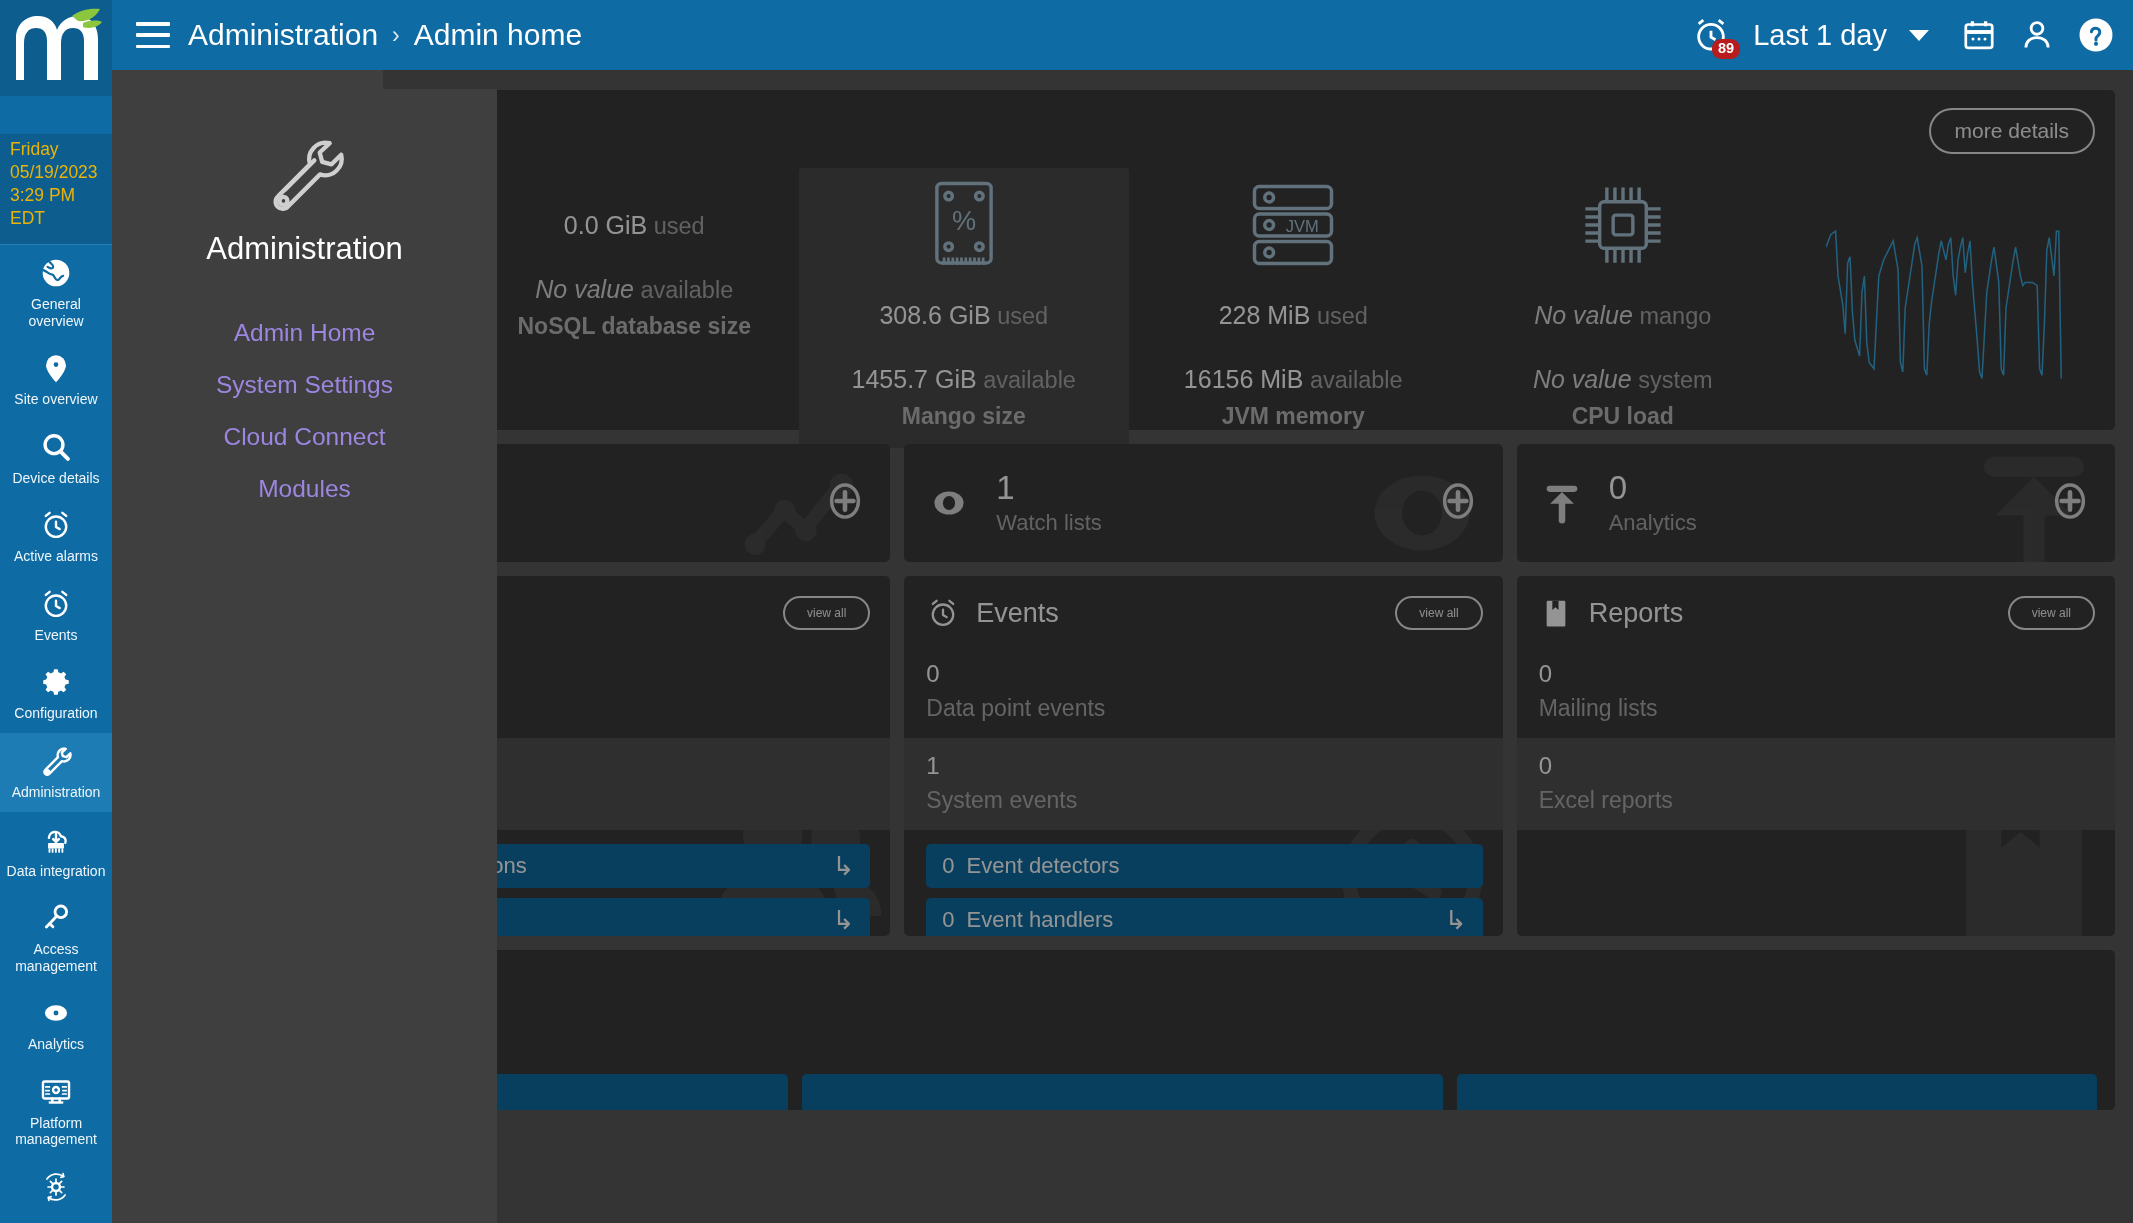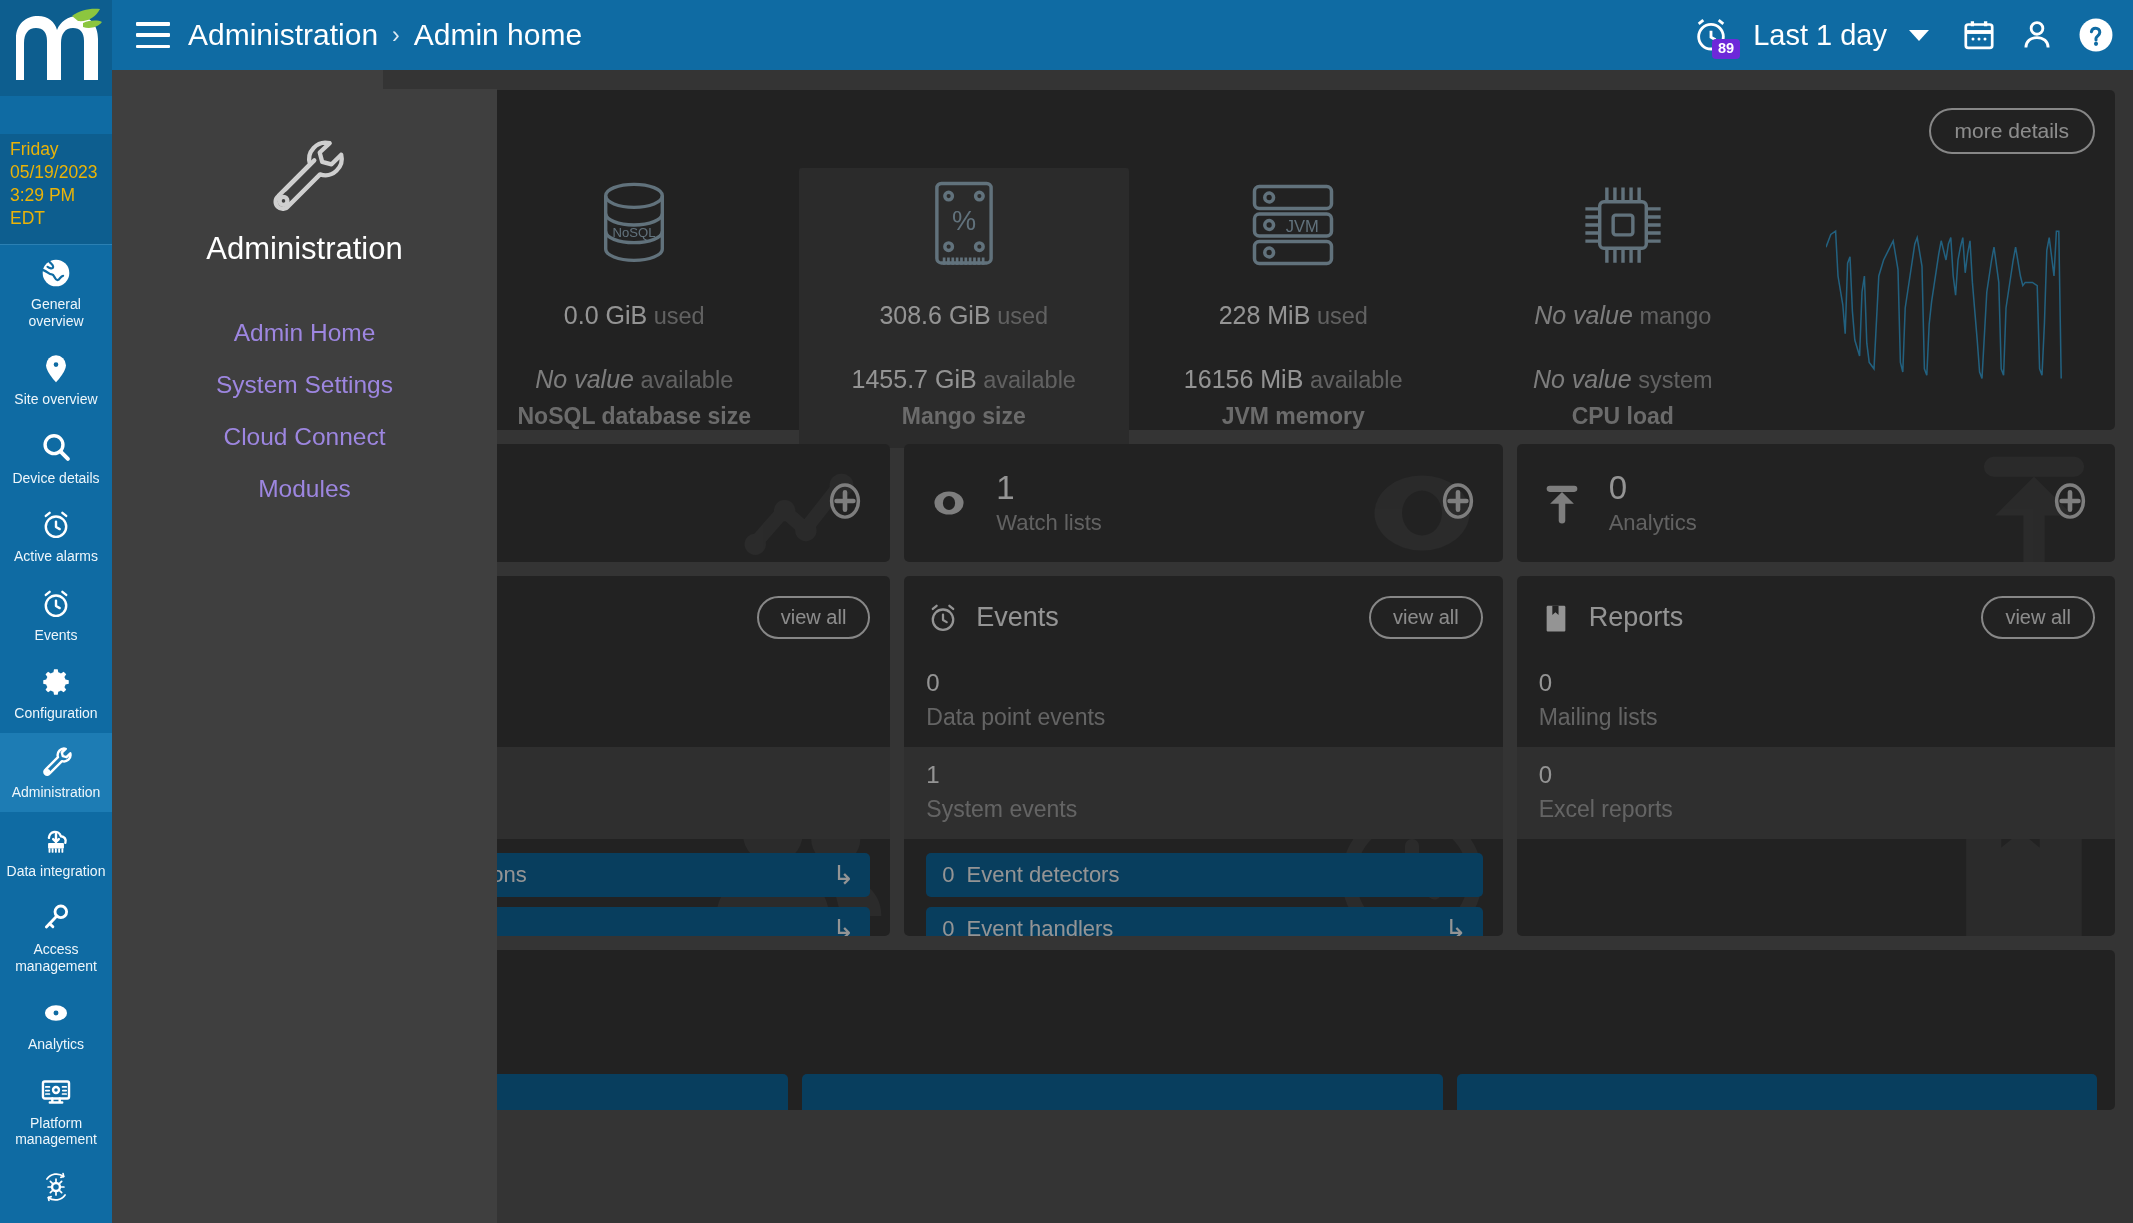--- a/index.html
+++ b/index.html
@@ -60,22 +60,22 @@
     z-index: 30;
   }
   .hamburger { width: 34px; height: 26px; margin-right: 18px; cursor: pointer; display:flex; flex-direction:column; justify-content:space-between; }
   .hamburger i { display:block; height:3.5px; background:#fff; border-radius:1px; }
   .crumbs { display: flex; align-items: center; color: #fff; font-size: 30px; }
   .crumbs .sep { margin: 0 14px; font-size: 23px; color:#dbe9f3; }
   .topright { margin-left: auto; display: flex; align-items: center; gap: 22px; color: #fff; }
   .alarm-wrap { position: relative; width: 40px; height: 40px; cursor:pointer; }
   .badge {
     position: absolute; right: -9px; bottom: -4px;
-    background: #6d28d9; color: #fff;
-    border-radius: 4px; font-size: 14.5px; font-weight: 700;
+    background: #b91c1c; color: #fff;
+    border-radius: 9px; font-size: 14.5px; font-weight: 700;
     padding: 1px 6px 2px 6px; line-height: 1.15;
   }
   .rangelabel { font-size: 29px; cursor: pointer; }
   .caret { width:0;height:0;border-left:10px solid transparent;border-right:10px solid transparent;border-top:11px solid #fff; cursor:pointer; }
 
   
   .main {
     position: absolute; left: 112px; top: 70px;
     width: 2021px; height: 1153px;
     background: #5b5b5b;
@@ -126,21 +126,21 @@
     flex: 1 1 0; background: #3c3c3c; border-radius: 5px;
     overflow: hidden; position: relative; height: 360px;
     display: flex; flex-direction: column;
   }
   .dc-head { display: flex; align-items: center; padding: 20px 20px 16px 22px; z-index:3; }
   .dc-head .hic { margin-right: 16px; display:flex; align-items:center; }
   .dc-title { font-size: 27px; color: #fff; }
   .viewall {
     margin-left: auto; border: 2px solid #e8e8e8; color: #f2f2f2;
     background: transparent; border-radius: 24px; padding: 8px 22px;
-    font-size: 20px; cursor: pointer; font-family: inherit;
+    font-size: 12px; cursor: pointer; font-family: inherit;
   }
   .statrowA, .statrowB { padding: 14px 22px 16px 22px; z-index:3; }
   .statrowB { background: #525252; }
   .srnum { font-size: 24px; color: #fff; line-height: 1.2; }
   .srlbl { font-size: 23px; color: #adadad; margin-top: 6px; }
   .dc-actions { padding: 14px 20px 18px 22px; display: flex; flex-direction: column; gap: 10px; z-index:3; margin-top: auto; }
   .actbtn {
     background: #0f6ba3; color: #fff; border: none; border-radius: 5px;
     height: 44px; display: flex; align-items: center; padding: 0 16px;
     font-size: 22px; cursor: pointer; font-family: inherit; width: 100%;
@@ -356,29 +356,20 @@
                 <path d="M8 19.5c0 3.6 7.2 6.5 16 6.5s16-2.9 16-6.5"></path>
                 <path d="M8 29.5c0 3.6 7.2 6.5 16 6.5s16-2.9 16-6.5"></path>
                 <text x="24" y="33" font-size="8" font-family="Liberation Sans, sans-serif" fill="#a8c4d6" stroke="none" text-anchor="middle">SQL</text>
               </svg>
             </div>
             <div class="statline"><b>1.8 GiB</b> <span>used</span></div>
             <div class="statline"><b>24.3 GiB</b> <span>available</span></div>
             <div class="statname">SQL database size</div>
           </div>
           <div class="statuscard">
-            <div class="sic">
-              <svg width="88" height="92" viewBox="0 0 48 52" fill="none" stroke="#a8c4d6" stroke-width="1.9">
-                <ellipse cx="24" cy="9.5" rx="16" ry="6.5"></ellipse>
-                <path d="M8 9.5v30c0 3.6 7.2 6.5 16 6.5s16-2.9 16-6.5v-30"></path>
-                <path d="M8 19.5c0 3.6 7.2 6.5 16 6.5s16-2.9 16-6.5"></path>
-                <path d="M8 29.5c0 3.6 7.2 6.5 16 6.5s16-2.9 16-6.5"></path>
-                <text x="24" y="33" font-size="7.4" font-family="Liberation Sans, sans-serif" fill="#a8c4d6" stroke="none" text-anchor="middle">NoSQL</text>
-              </svg>
-            </div>
             <div class="statline"><b>0.0 GiB</b> <span>used</span></div>
             <div class="statline"><i>No value</i> <span>available</span></div>
             <div class="statname">NoSQL database size</div>
           </div>
           <div class="statuscard hover">
             <div class="sic">
               <svg width="74" height="94" viewBox="0 0 40 52" fill="none" stroke="#a8c4d6" stroke-width="1.9">
                 <rect x="5" y="3" width="30" height="44" rx="2.5"></rect>
                 <circle cx="11.5" cy="10" r="2.1"></circle>
                 <circle cx="28.5" cy="10" r="2.1"></circle>

